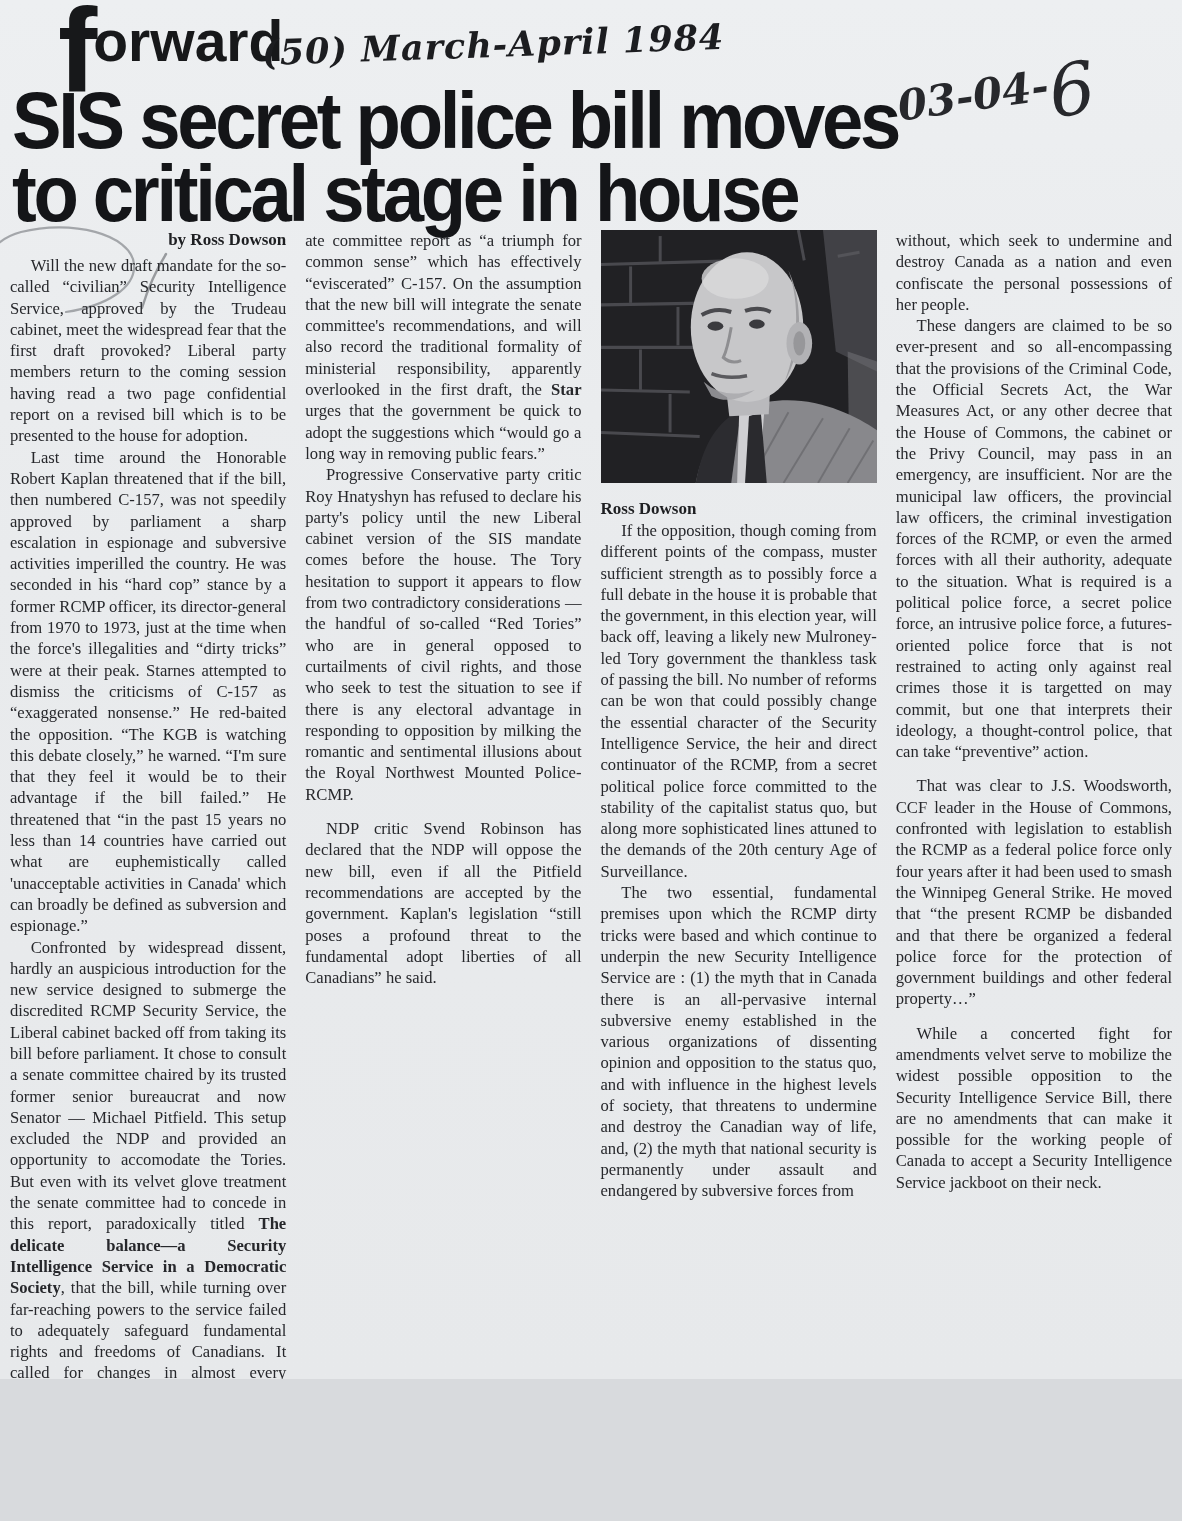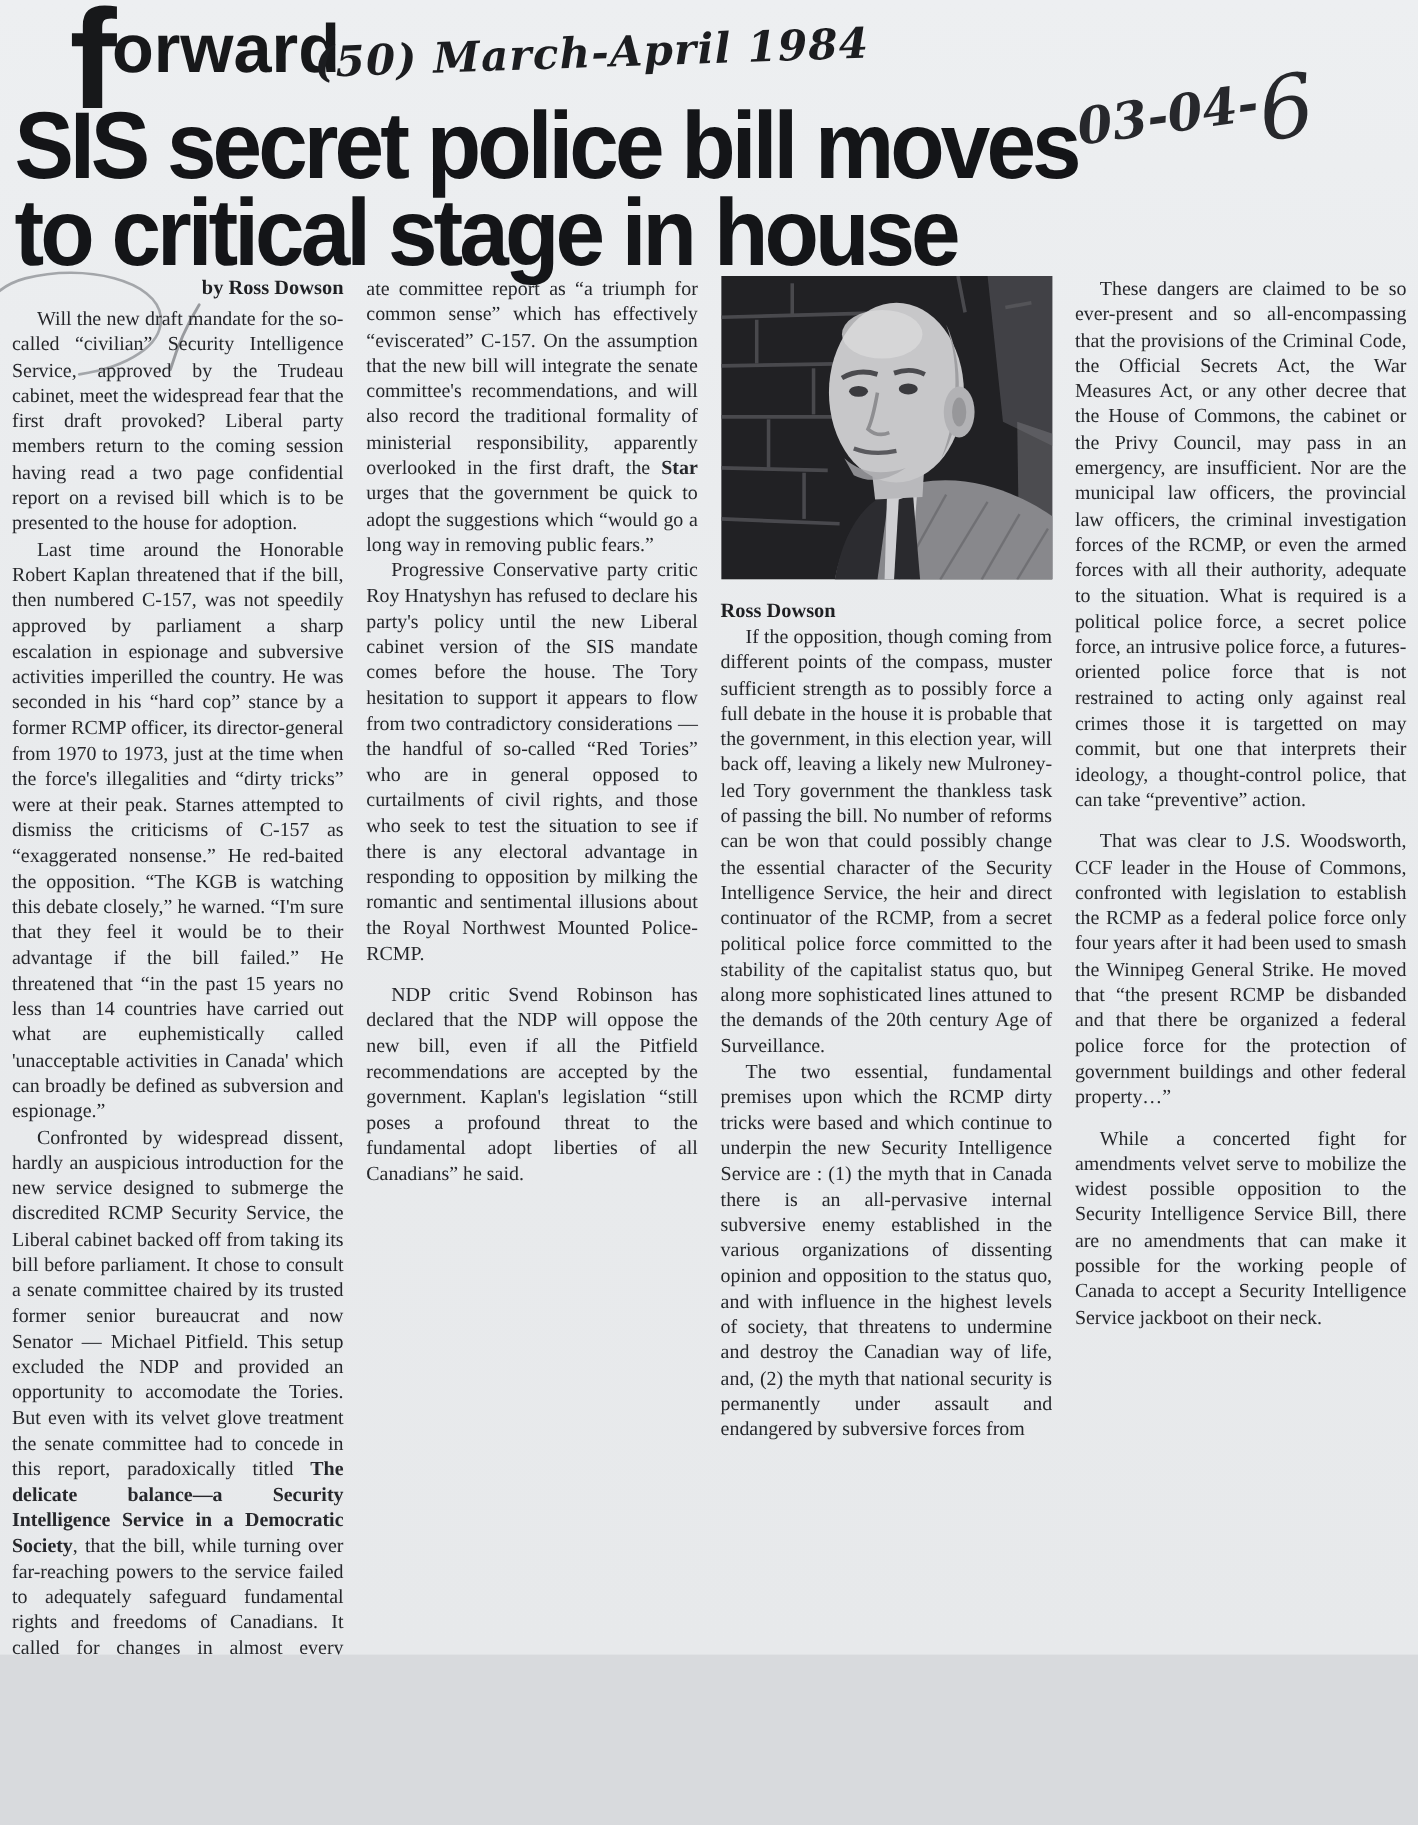--- a/index.html
+++ b/index.html
@@ -175,20 +175,21 @@
       </div>
       <div class="photo-caption">Ross Dowson</div>
       <div class="col-body">
           <p class="para"><span>If the opposition, though coming from different points of the compass, muster sufficient strength as to possibly force a full debate in the house it is probable that the government, in this election year, will back off, leaving a likely new Mulroney-led Tory government the thankless task of passing the bill. No number of reforms can be won that could possibly change the essential character of the Security Intelligence Service, the heir and direct continuator of the RCMP, from a secret political police force committed to the stability of the capitalist status quo, but along more sophisticated lines attuned to the demands of the 20th century Age of Surveillance.</span></p>
           <p class="para"><span>The two essential, fundamental premises upon which the RCMP dirty tricks were based and which continue to underpin the new Security Intelligence Service are : (1) the myth that in Canada there is an all-pervasive internal subversive enemy established in the various organizations of dissenting opinion and opposition to the status quo, and with influence in the highest levels of society, that threatens to undermine and destroy the Canadian way of life, and, (2) the myth that national security is permanently under assault and endangered by subversive forces from</span></p>
         </div>
     </div>
 
     <div class="col">
       <div class="col-body">
+          <p class="para noindent"><span>without, which seek to undermine and destroy Canada as a nation and even confiscate the personal possessions of her people.</span></p>
           <p class="para"><span>These dangers are claimed to be so ever-present and so all-encompassing that the provisions of the Criminal Code, the Official Secrets Act, the War Measures Act, or any other decree that the House of Commons, the cabinet or the Privy Council, may pass in an emergency, are insufficient. Nor are the municipal law officers, the provincial law officers, the criminal investigation forces of the RCMP, or even the armed forces with all their authority, adequate to the situation. What is required is a political police force, a secret police force, an intrusive police force, a futures-oriented police force that is not restrained to acting only against real crimes those it is targetted on may commit, but one that interprets their ideology, a thought-control police, that can take “preventive” action.</span></p>
           <p class="para gap"><span>That was clear to J.S. Woodsworth, CCF leader in the House of Commons, confronted with legislation to establish the RCMP as a federal police force only four years after it had been used to smash the Winnipeg General Strike. He moved that “the present RCMP be disbanded and that there be organized a federal police force for the protection of government buildings and other federal property…”</span></p>
           <p class="para gap"><span>While a concerted fight for amendments velvet serve to mobilize the widest possible opposition to the Security Intelligence Service Bill, there are no amendments that can make it possible for the working people of Canada to accept a Security Intelligence Service jackboot on their neck.</span></p>
         </div>
     </div>
 
   </div>
 </div>
 
 </body></html>

